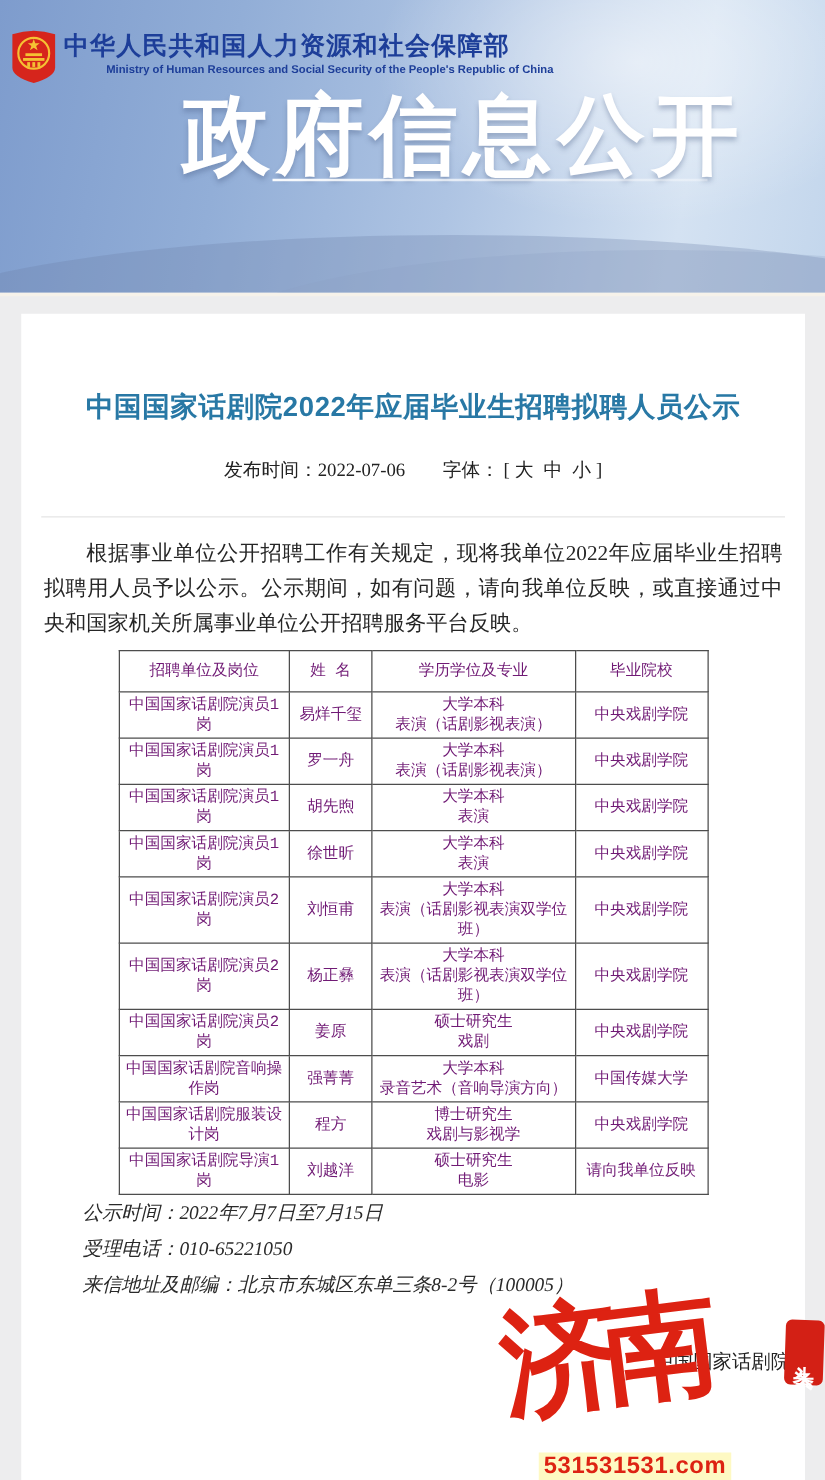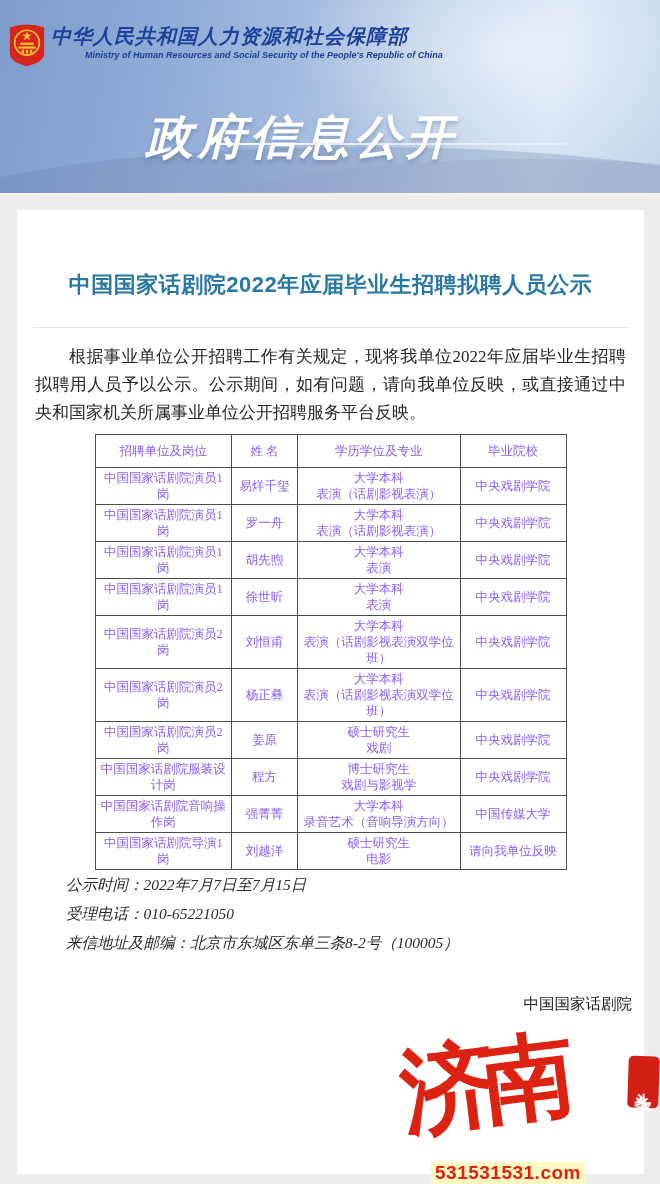--- a/index.html
+++ b/index.html
@@ -3,23 +3,22 @@
 <meta charset="utf-8">
 <style>
   * { margin:0; padding:0; box-sizing:border-box; }
   html,body { width:660px; }
   body {
     height:1184px; background:#ededee; overflow:hidden; position:relative;
     font-family:"Liberation Serif","DejaVu Serif",serif; color:#2a2a2a;
   }
   
   .banner {
-    position:relative; height:193px; overflow:hidden;
+    position:relative; height:234px; overflow:hidden;
     background:linear-gradient(100deg,#7e9ccd 0%,#92aed7 28%,#aec4e3 55%,#d4e2f2 82%,#c3d6ec 100%);
-    font-style:italic;
   }
   .banner::before {
     content:""; position:absolute; right:-60px; top:-80px; width:420px; height:260px;
     background:radial-gradient(closest-side, rgba(255,255,255,.55), rgba(255,255,255,0));
   }
   .hills {
     position:absolute; left:-15%; bottom:-34px; width:140%; height:80px;
     background:rgba(108,128,168,.30); border-radius:50% 50% 0 0 / 100% 100% 0 0;
   }
   .hills2 {
@@ -30,23 +29,22 @@
   .ministry-cn {
     position:absolute; left:51px; top:23px; font-family:"Liberation Sans",sans-serif;
     font-weight:bold; font-size:20px; color:#1d3e99; letter-spacing:1px; white-space:nowrap;
   }
   .ministry-en {
     position:absolute; left:52px; top:50px; font-family:"Liberation Sans",sans-serif;
     font-weight:bold; font-size:9px; color:#1d3e99; white-space:nowrap;padding-left:33px;
   }
   .banner-title {
     position:absolute; left:146px; top:62px; font-family:"Liberation Sans",sans-serif;
-    font-weight:bold; font-size:47px; color:#ffffff; letter-spacing:5px; white-space:nowrap;
+    font-weight:bold; font-size:70px; color:#ffffff; letter-spacing:5px; white-space:nowrap;
     text-shadow:0 3px 4px rgba(70,90,130,.35);
-    margin-top:44px;
   }
   .banner-underline {
     position:absolute; left:218px; top:143px; width:348px; height:2px;
     background:linear-gradient(to right, rgba(255,255,255,.95), rgba(255,255,255,.35));
   }
   .banner-edge { height:3px; background:#f6f2ea; }
   
   .card {
     position:relative; margin:14px 16px 12px 17px; height:964px; background:#ffffff; overflow:hidden;
   }
@@ -58,21 +56,21 @@
   .meta .gap { display:inline-block; width:30px; }
   .meta a { color:#222; text-decoration:none; margin:0 4px; cursor:pointer; }
   .divider { margin:27px 16px 0; border-top:1px solid #e5e5e5; }
   .para {
     margin:15px 18px 0; font-size:17px; line-height:28px; color:#262626;
     text-indent:2em; text-align:justify;
   }
   
   table.roster {
     width:472px; margin:7px auto 0; border-collapse:collapse; table-layout:fixed;
-    font-size:12.5px; color:#8b5cf6;
+    font-size:12.5px; color:#701a75;font-family:Liberation Mono, monospace;
   }
   table.roster th, table.roster td {
     border:1px solid #4d4d4d; text-align:center; vertical-align:middle;
     padding:2px 3px; line-height:16px; font-weight:normal;
   }
   table.roster th { height:33px; }
   table.roster td { height:35px; }
   col.c1{width:29%} col.c2{width:14%} col.c3{width:34.5%} col.c4{width:22.5%}
   
   .info { margin:1px 18px 0; font-size:15.5px; line-height:28px; text-indent:2em;font-style:italic; }
@@ -118,20 +116,24 @@
   <div class="ministry-cn">中华人民共和国人力资源和社会保障部</div>
   <div class="ministry-en">Ministry of Human Resources and Social Security of the People's Republic of China</div>
   <div class="banner-title">政府信息公开</div>
   <div class="banner-underline"></div>
 </header>
 <div class="banner-edge"></div>
 
 <main class="card">
   <h1 class="doc-title">中国国家话剧院2022年应届毕业生招聘拟聘人员公示</h1>
 
+  <div class="meta">
+    <span>发布时间：</span><span>2022-07-06</span><span class="gap"></span><span>字体：</span>
+    <span>[</span><a>大</a><a>中</a><a>小</a><span>]</span>
+  </div>
 
   <div class="divider"></div>
 
   <p class="para">根据事业单位公开招聘工作有关规定，现将我单位2022年应届毕业生招聘拟聘用人员予以公示。公示期间，如有问题，请向我单位反映，或直接通过中央和国家机关所属事业单位公开招聘服务平台反映。</p>
 
   <table class="roster">
     <colgroup>
         <col class="c1">
         <col class="c2">
         <col class="c3">
@@ -203,36 +205,36 @@
         <tr>
           <td>中国国家话剧院演员2岗</td>
           <td>姜原</td>
           <td>
             <div>硕士研究生</div>
             <div>戏剧</div>
           </td>
           <td>中央戏剧学院</td>
         </tr>
         <tr>
+          <td>中国国家话剧院音响操作岗</td>
+          <td>强菁菁</td>
+          <td>
+            <div>大学本科</div>
+            <div>录音艺术（音响导演方向）</div>
+          </td>
+          <td>中国传媒大学</td>
+        </tr>
+        <tr>
           <td>中国国家话剧院服装设计岗</td>
           <td>程方</td>
           <td>
             <div>博士研究生</div>
             <div>戏剧与影视学</div>
           </td>
           <td>中央戏剧学院</td>
-        </tr>
-        <tr>
-          <td>中国国家话剧院音响操作岗</td>
-          <td>强菁菁</td>
-          <td>
-            <div>大学本科</div>
-            <div>录音艺术（音响导演方向）</div>
-          </td>
-          <td>中国传媒大学</td>
         </tr>
         <tr>
           <td>中国国家话剧院导演1岗</td>
           <td>刘越洋</td>
           <td>
             <div>硕士研究生</div>
             <div>电影</div>
           </td>
           <td>请向我单位反映</td>
         </tr>

